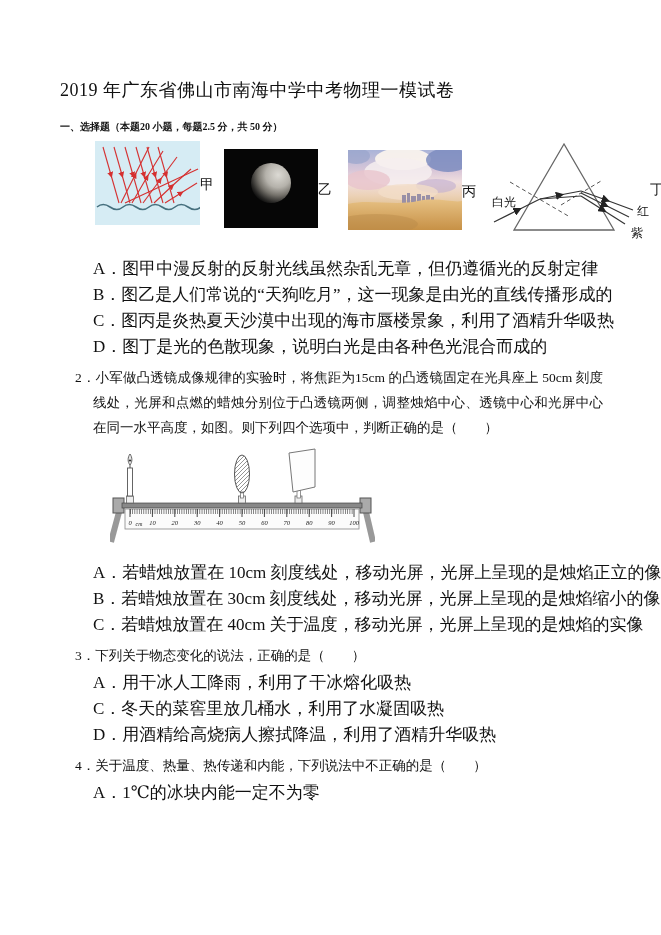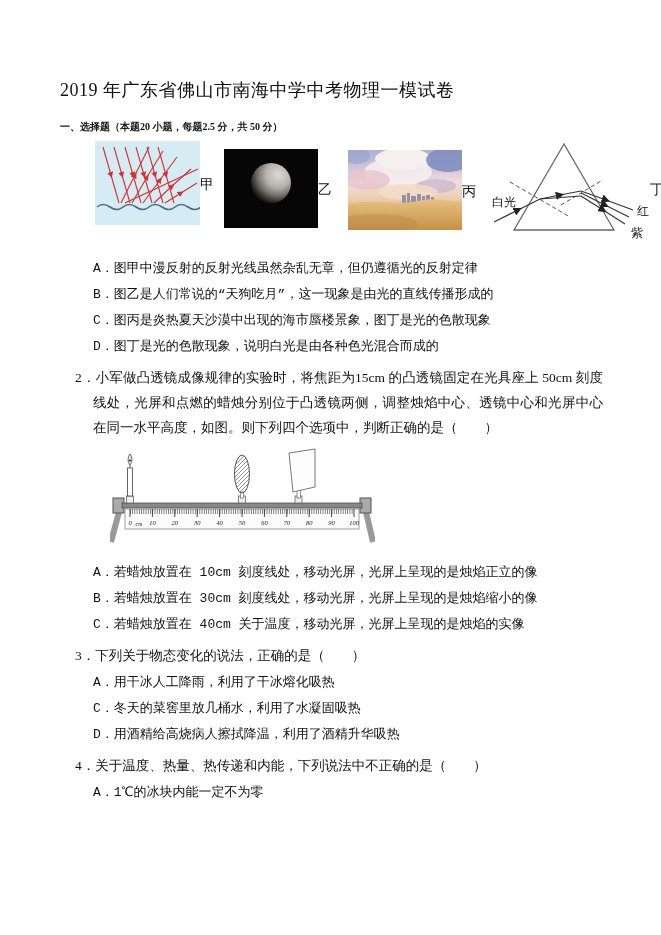--- a/index.html
+++ b/index.html
@@ -6,21 +6,21 @@
   body{
     width:661px;height:935px;background:#ffffff;overflow:hidden;
     font-family:"Liberation Serif","DejaVu Serif",serif;
     color:#111;box-sizing:border-box;padding:78px 58px 0 60px;
   }
   .page-title{font-size:18px;font-weight:normal;text-align:left;margin:0 0 18px 0;letter-spacing:.5px;}
   .section-h{font-size:10px;font-weight:bold;margin:0 0 2px 0;}
   .q{margin:0 0 5px 15px;}
   .stem{font-size:13.5px;line-height:25px;margin:0;text-align:justify;padding-left:18px;text-indent:-18px;}
   .opts{margin:2px 0 0 18px;}
-  .opt{font-size:13px;line-height:26px;white-space:nowrap;font-family:Liberation Mono, monospace;}
+  .opt{font-size:17px;line-height:26px;white-space:nowrap;}
   .fig-row{display:flex;align-items:flex-start;margin:4px 0 6px 20px;}
   .panel{display:flex;flex-direction:row;align-items:center;}
   .plabel{font-size:14px;margin-top:3px;}
   .panel.jia{margin-top:3px;}
   .panel.yi{margin-top:11px;margin-left:10px;}
   .panel.bing{margin-top:12px;margin-left:16px;}
   .panel.ding{margin-left:12px;}
   .panel.ding .plabel{margin-top:-8px;}
   .bench-wrap{margin:6px 0 8px 35px;}
   svg text{font-family:"Liberation Serif","DejaVu Serif",serif;}
@@ -145,21 +145,21 @@
           <text x="149" y="77" class="cn-label">红</text>
           <text x="143" y="99" class="cn-label">紫</text>
         </svg>
         <div class="plabel">丁</div>
       </div>
     </div>
 
     <div class="opts">
       <div class="opt">A．图甲中漫反射的反射光线虽然杂乱无章，但仍遵循光的反射定律</div>
       <div class="opt">B．图乙是人们常说的“天狗吃月”，这一现象是由光的直线传播形成的</div>
-      <div class="opt">C．图丙是炎热夏天沙漠中出现的海市蜃楼景象，图丁是光的色散现象</div>
+      <div class="opt">C．图丙是炎热夏天沙漠中出现的海市蜃楼景象，利用了酒精升华吸热</div>
       <div class="opt">D．图丁是光的色散现象，说明白光是由各种色光混合而成的</div>
     </div>
   </div>
 
   <div class="q">
     <p class="stem">2．小军做凸透镜成像规律的实验时，将焦距为15cm 的凸透镜固定在光具座上 50cm 刻度线处，光屏和点燃的蜡烛分别位于凸透镜两侧，调整烛焰中心、透镜中心和光屏中心在同一水平高度，如图。则下列四个选项中，判断正确的是（　　）</p>
 
     <div class="bench-wrap">
       <svg width="265" height="102" viewBox="0 0 265 102">
         <defs>

